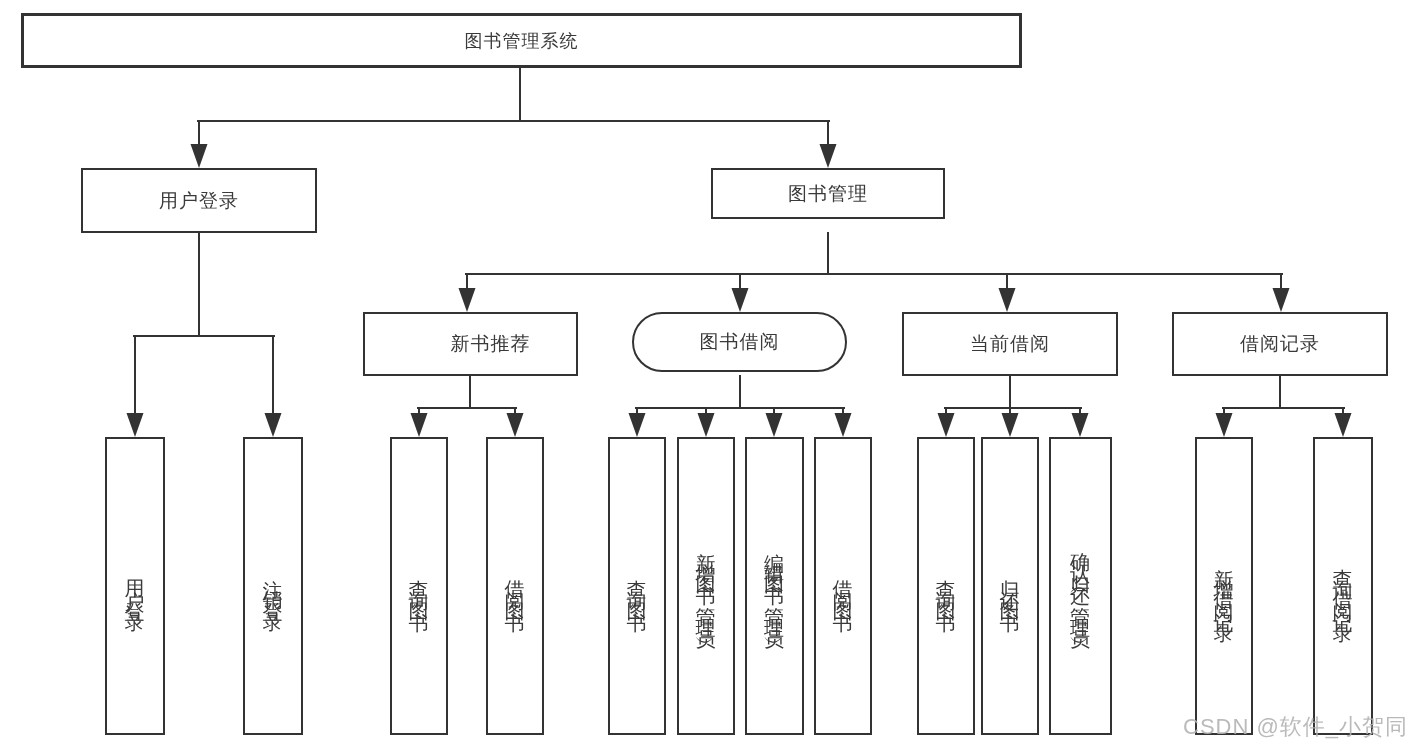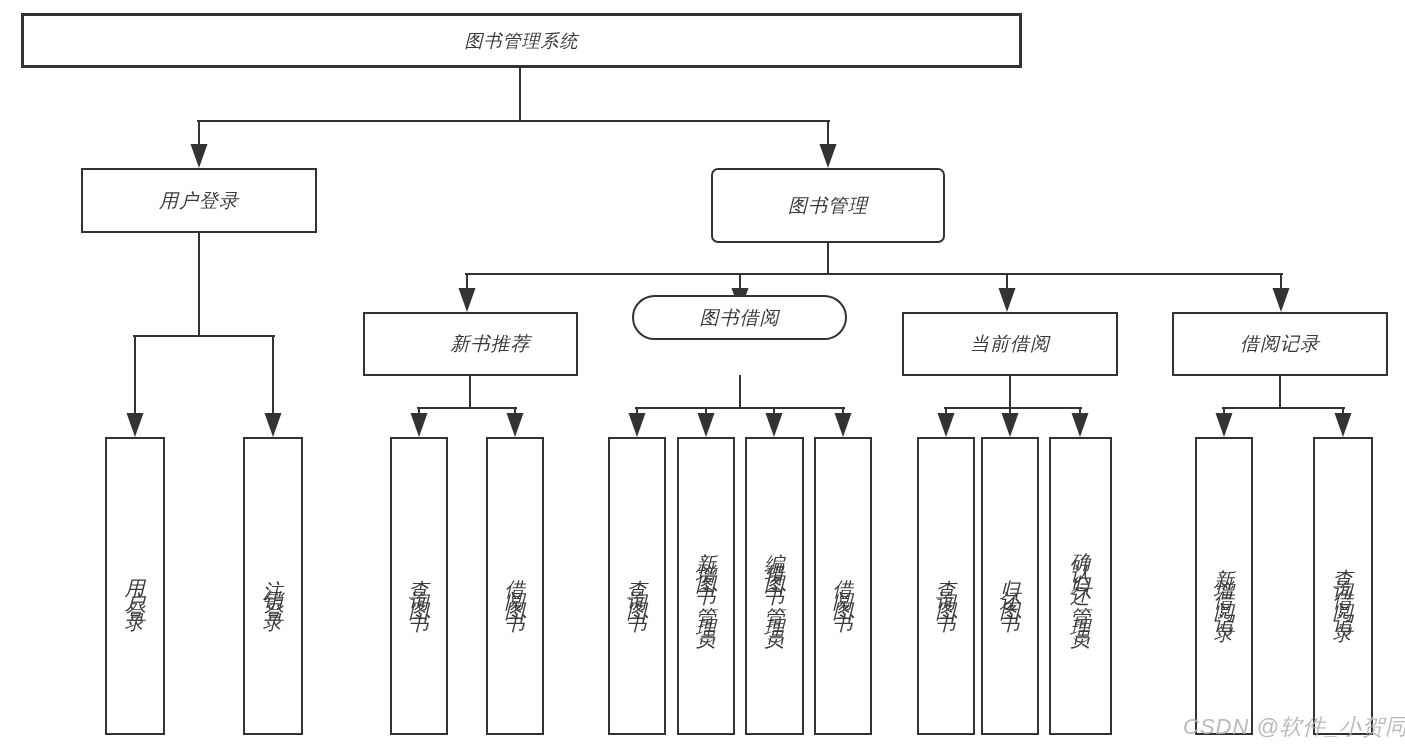--- a/index.html
+++ b/index.html
@@ -2,21 +2,20 @@
 <html><head>
 <meta charset="utf-8">
 <style>
   html,body{margin:0;padding:0;background:#ffffff;}
   body{font-family:"Liberation Sans","DejaVu Sans",sans-serif;}
   .canvas{
     position:relative;
     width:1405px;height:747px;
     background:#ffffff;
     overflow:hidden;
-    font-style:italic;
   }
   svg.connectors{position:absolute;left:0;top:0;z-index:1;}
   .node{
     position:absolute;
     box-sizing:border-box;
     background:#ffffff;
     border:2px solid #333333;
     display:flex;
     align-items:center;
     justify-content:center;
@@ -121,28 +120,28 @@
     </g>
   </svg>
 
   <div class="node root" style="left:21px;top:13px;width:1001px;height:55px;">
     <span>图书管理系统</span>
   </div>
 
   <div class="node branch" style="left:81px;top:168px;width:236px;height:65px;">
     <span>用户登录</span>
   </div>
-  <div class="node branch" style="left:711px;top:168px;width:234px;height:75px;border-radius:7px;">
+  <div class="node branch" style="left:711px;top:168px;width:234px;height:51px;">
     <span>图书管理</span>
   </div>
 
   <div class="node branch" style="left:363px;top:312px;width:215px;height:64px;padding-left:40px;">
     <span>新书推荐</span>
   </div>
-  <div class="node branch" style="left:632px;top:295px;width:215px;height:45px;border-radius:32px;">
+  <div class="node branch" style="left:632px;top:312px;width:215px;height:60px;border-radius:32px;">
     <span>图书借阅</span>
   </div>
   <div class="node branch" style="left:1172px;top:312px;width:216px;height:64px;">
     <span>借阅记录</span>
   </div>
   <div class="node branch" style="left:902px;top:312px;width:216px;height:64px;">
     <span>当前借阅</span>
   </div>
 
   <div class="node leaf" style="left:105px;top:437px;width:60px;height:298px;">

